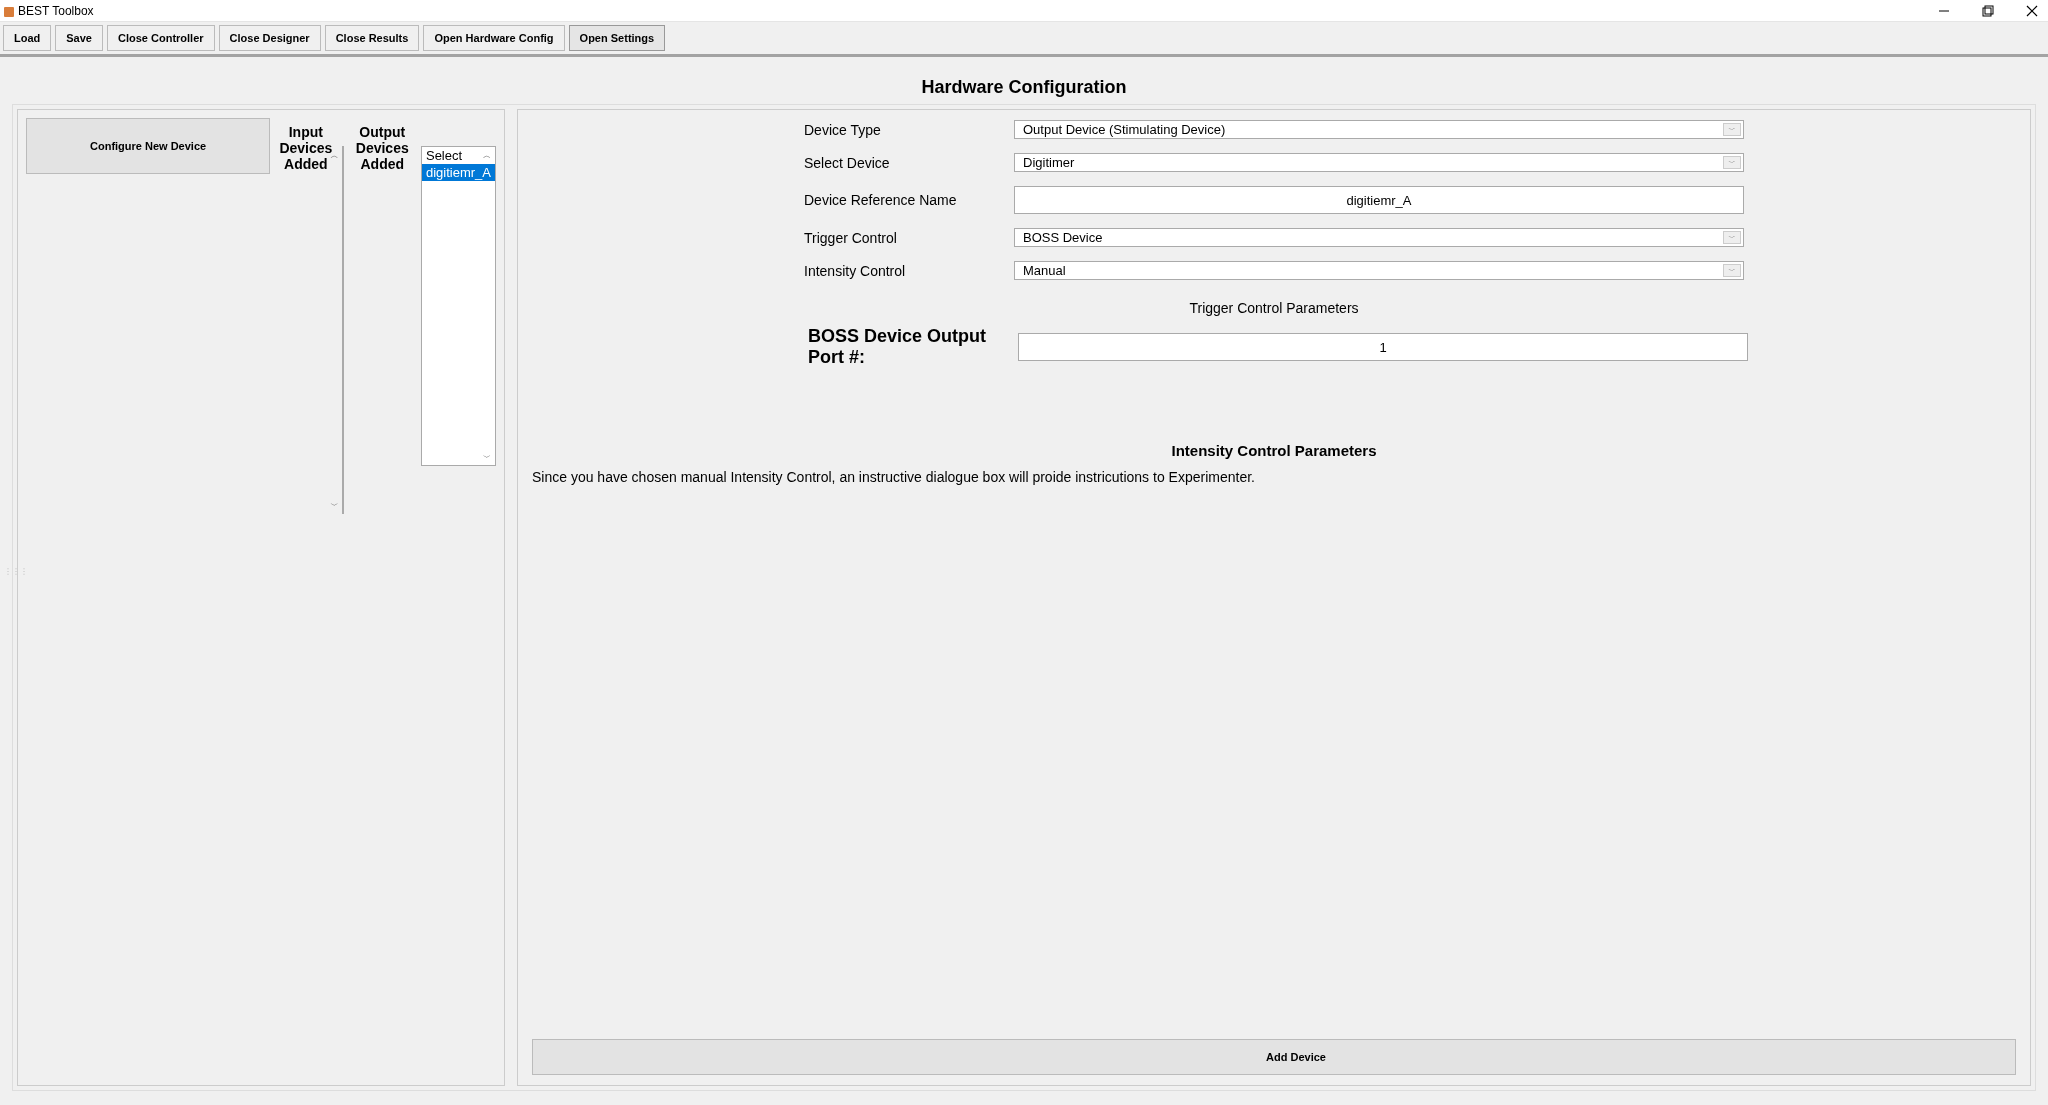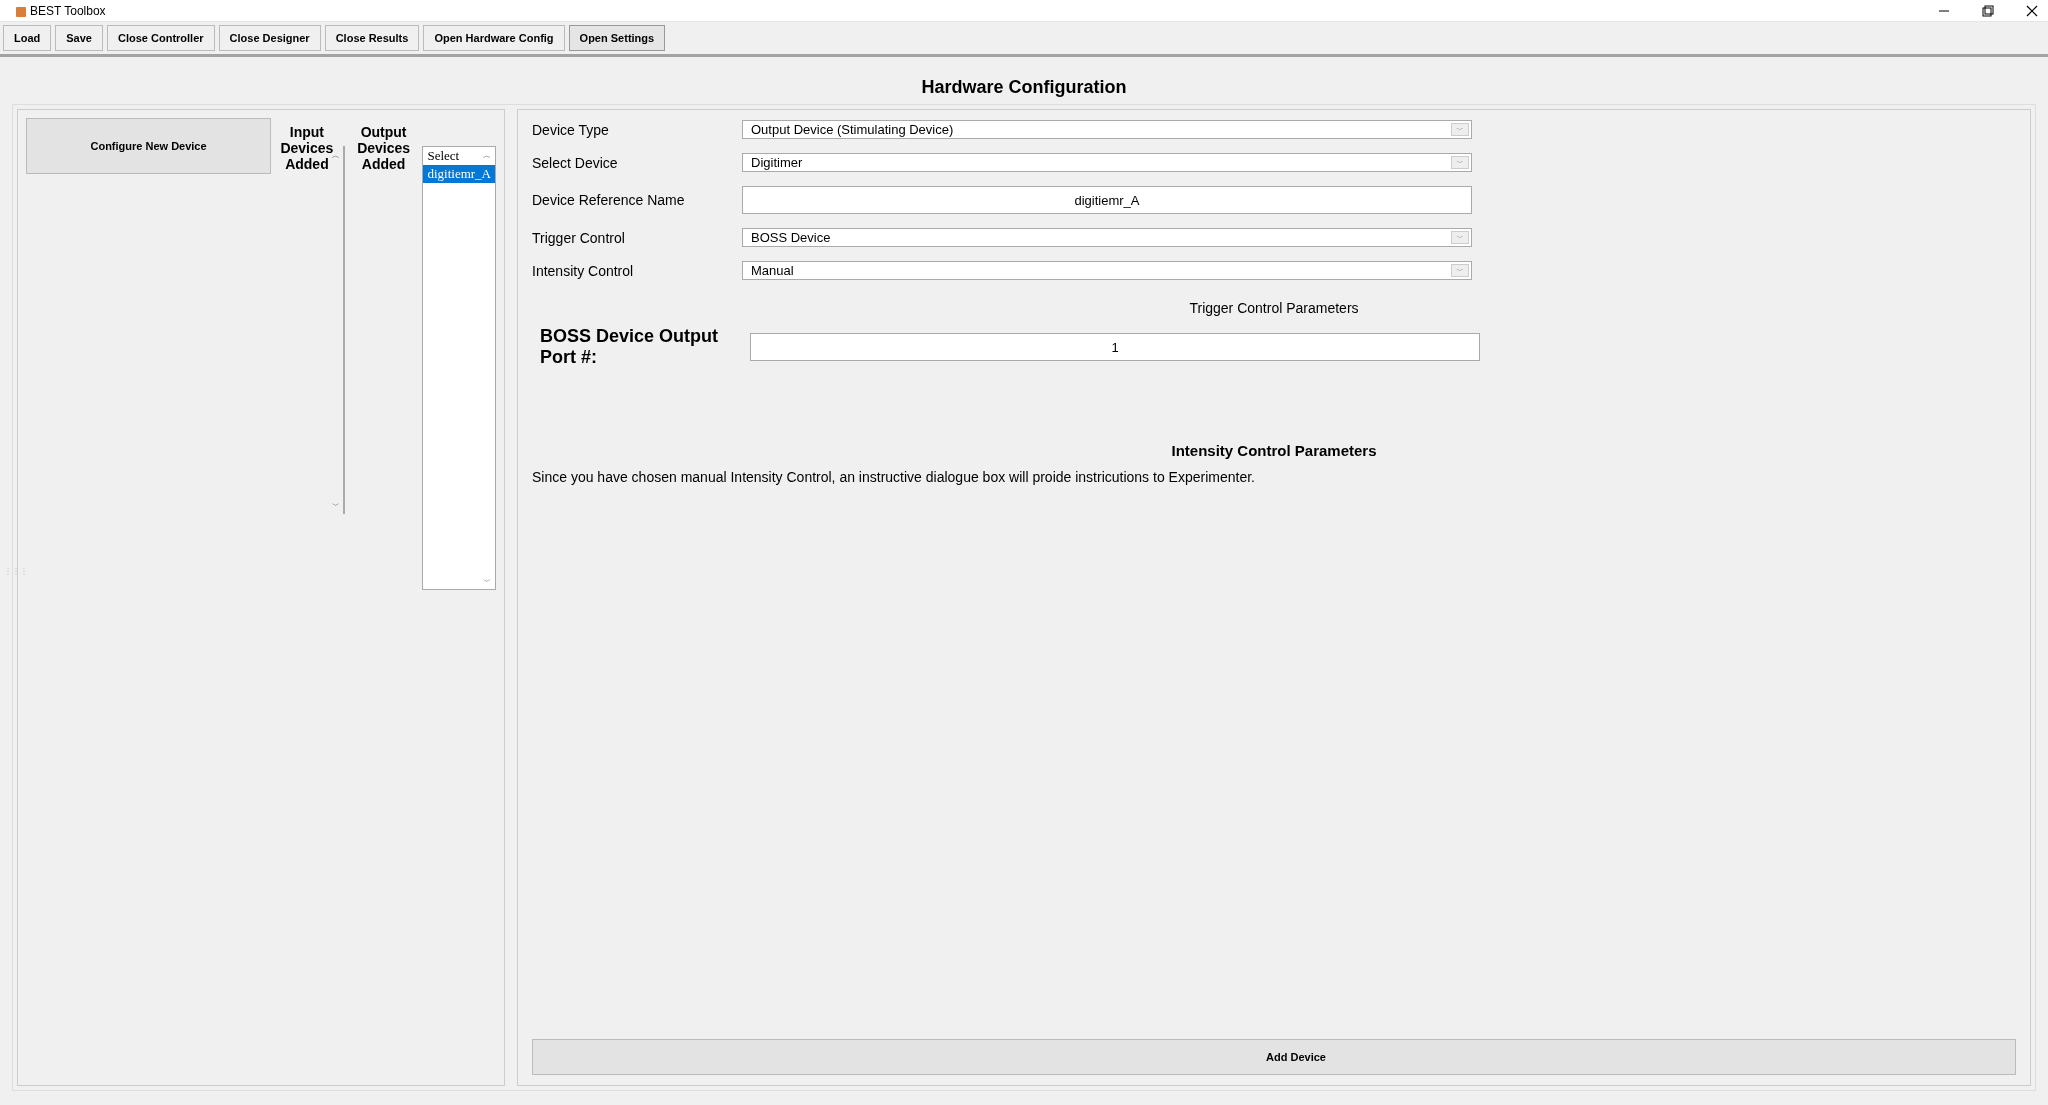--- a/index.html
+++ b/index.html
@@ -12,21 +12,21 @@
     width: 2048px;
     height: 1105px;
   }
   
   
   .titlebar {
     height: 22px;
     display: flex;
     align-items: center;
     justify-content: space-between;
-    padding: 0 8px 0 16px;
+    padding: 0 8px 0 4px;
     background: #fff;
     border-bottom: 1px solid #e5e5e5;
   }
   .titlebar-left {
     display: flex;
     align-items: center;
     gap: 4px;
   }
   .titlebar-icon {
     width: 10px;
@@ -109,21 +109,21 @@
     padding: 6px 0;
   }
   .listbox {
     background: #fff;
     border: 1px solid #aaa;
     flex-shrink: 0;
     position: relative;
     font-size: 13px;
   }
   .listbox-input { height: 368px; margin-top: 28px; }
-  .listbox-output { height: 444px; margin-top: 28px; font-family: Liberation Serif, serif; }
+  .listbox-output { height: 320px; margin-top: 28px; }
   .listbox-item {
     padding: 1px 4px;
     cursor: default;
   }
   .listbox-item.selected {
     background: #0078d7;
     color: #fff;
   }
   .list-scroll {
     position: absolute;
@@ -145,20 +145,21 @@
     background: #f0f0f0;
     display: flex;
     flex-direction: column;
     padding: 10px 14px;
     position: relative;
   }
   .form-row {
     display: flex;
     align-items: center;
     margin-bottom: 14px;
+    justify-content: center;
   }
   .form-label {
     width: 210px;
     font-size: 14px;
   }
   .form-label-indent {
     width: 218px;
     padding-left: 8px;
     font-size: 18px;
     font-weight: bold;

